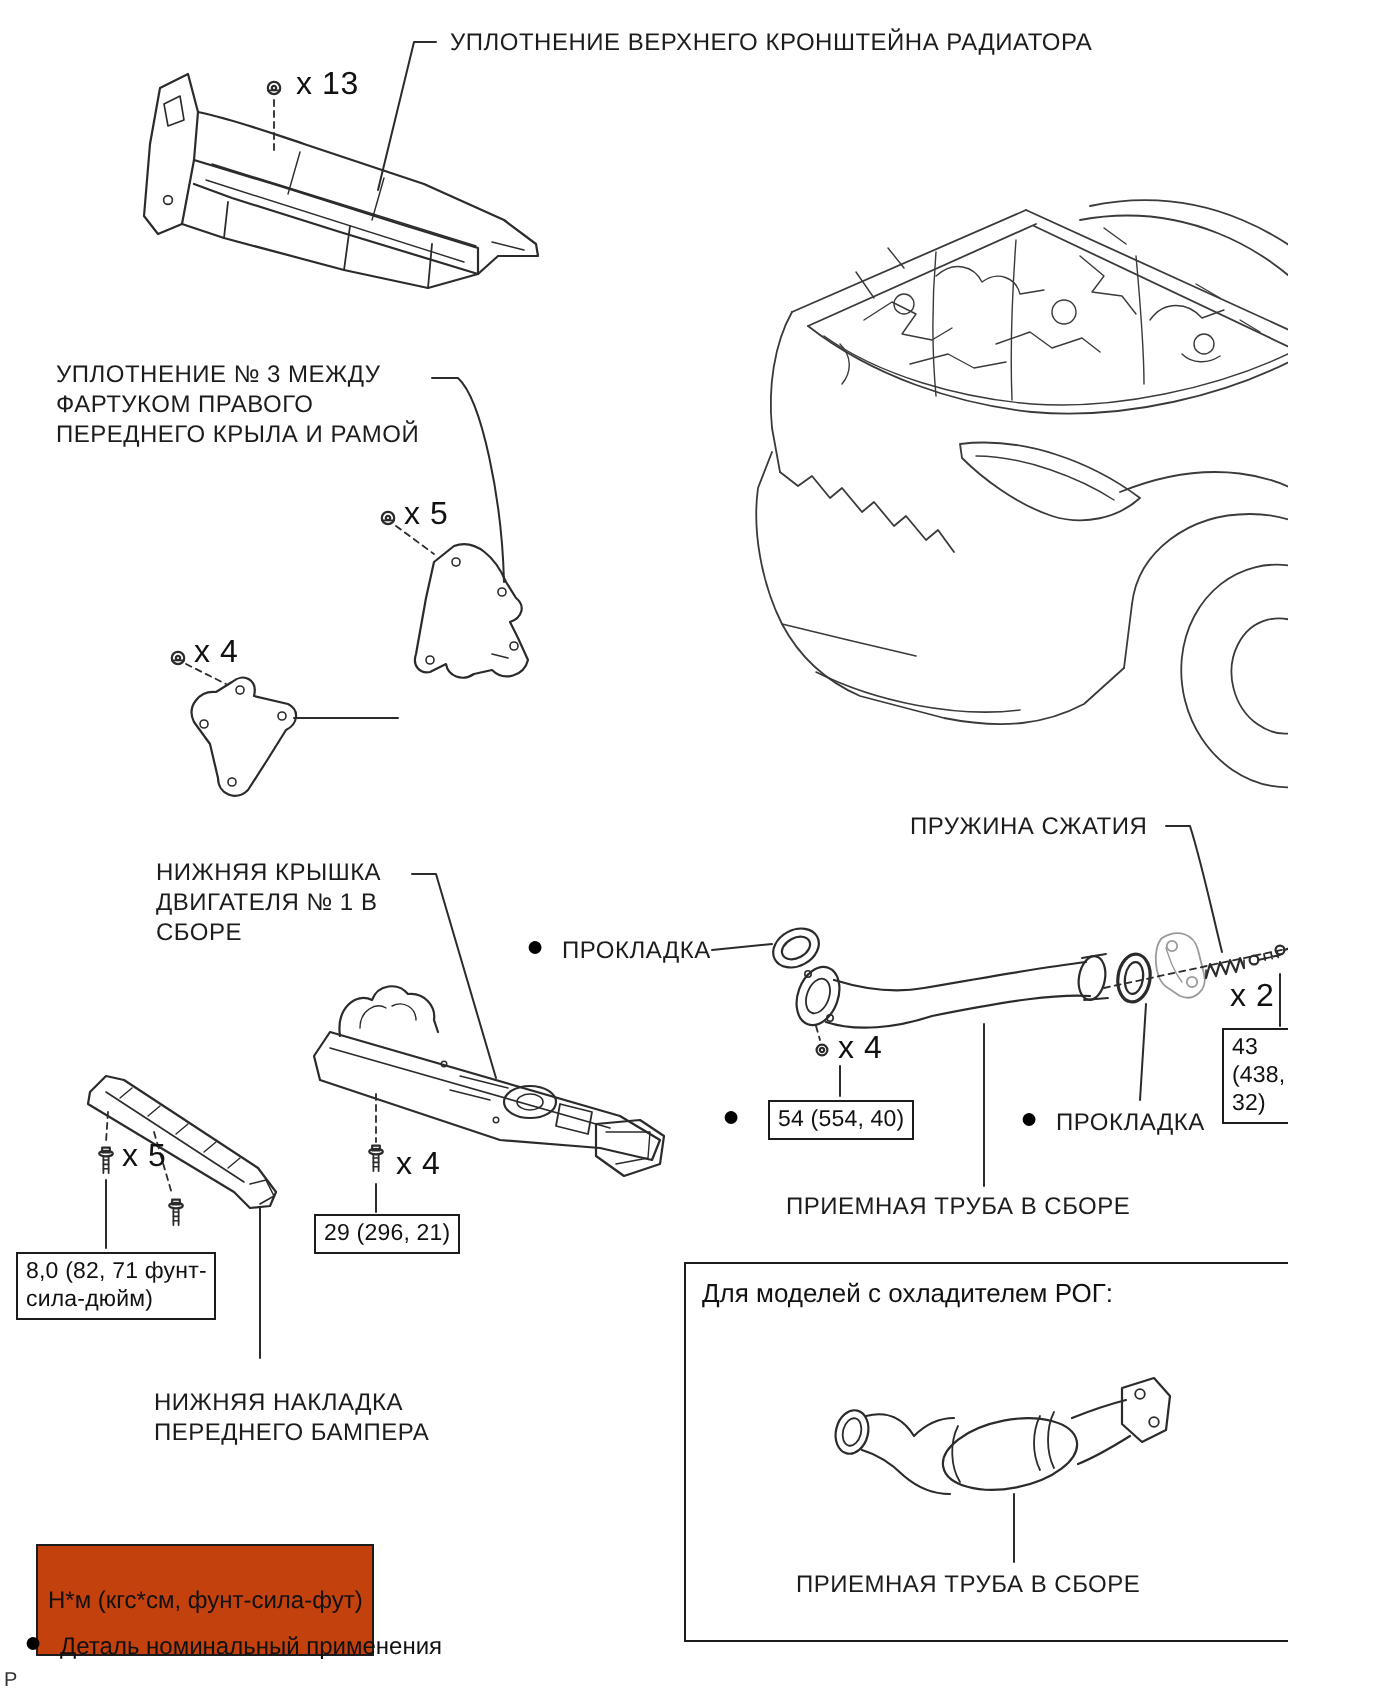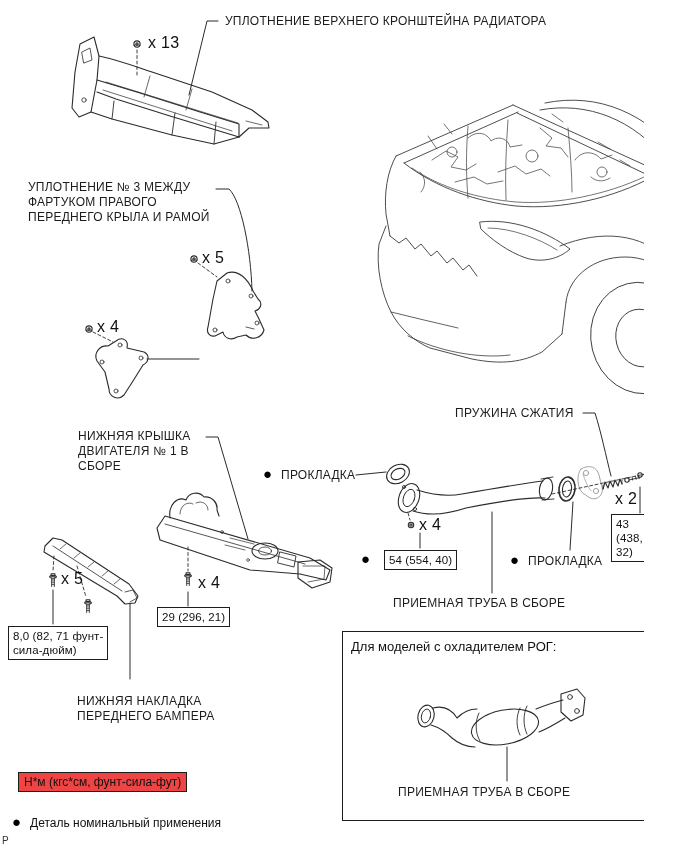--- a/index.html
+++ b/index.html
@@ -13,22 +13,22 @@
     white-space:pre-line;color:#1c1c1c;
   }
   .cnt{position:absolute;font-size:16px;line-height:13px;color:#111;letter-spacing:.3px;}
   .tq{
     position:absolute;font-size:11.5px;line-height:14px;letter-spacing:.1px;
     border:1.5px solid #1c1c1c;background:#fff;padding:2px 4px;white-space:pre-line;color:#111;
   }
   .dot{position:absolute;font-size:15px;line-height:14px;color:#000;}
   .frame{position:absolute;border:1.5px solid #1c1c1c;background:transparent;}
   .legendbox{
-    position:absolute;border:1.3px solid #1c1c1c;padding:2px 5px;
-    font-size:12px;line-height:14px;color:#111;background:#ef4444;
+    position:absolute;border:1.3px solid #1c1c1c;padding:20px 5px;
+    font-size:12px;line-height:14px;color:#111;background:#c2410c;
   }
   .note{position:absolute;font-size:12px;line-height:16px;white-space:pre-line;color:#111;}
   .footer-mark{position:absolute;font-size:10px;color:#333;}
 </style>
 </head>
 <body>
 
 <div id="canvas">
 
   <svg id="art" viewBox="0 0 690 854" fill="none" stroke="#2b2b2b" stroke-width="1.1" stroke-linecap="round" stroke-linejoin="round">

